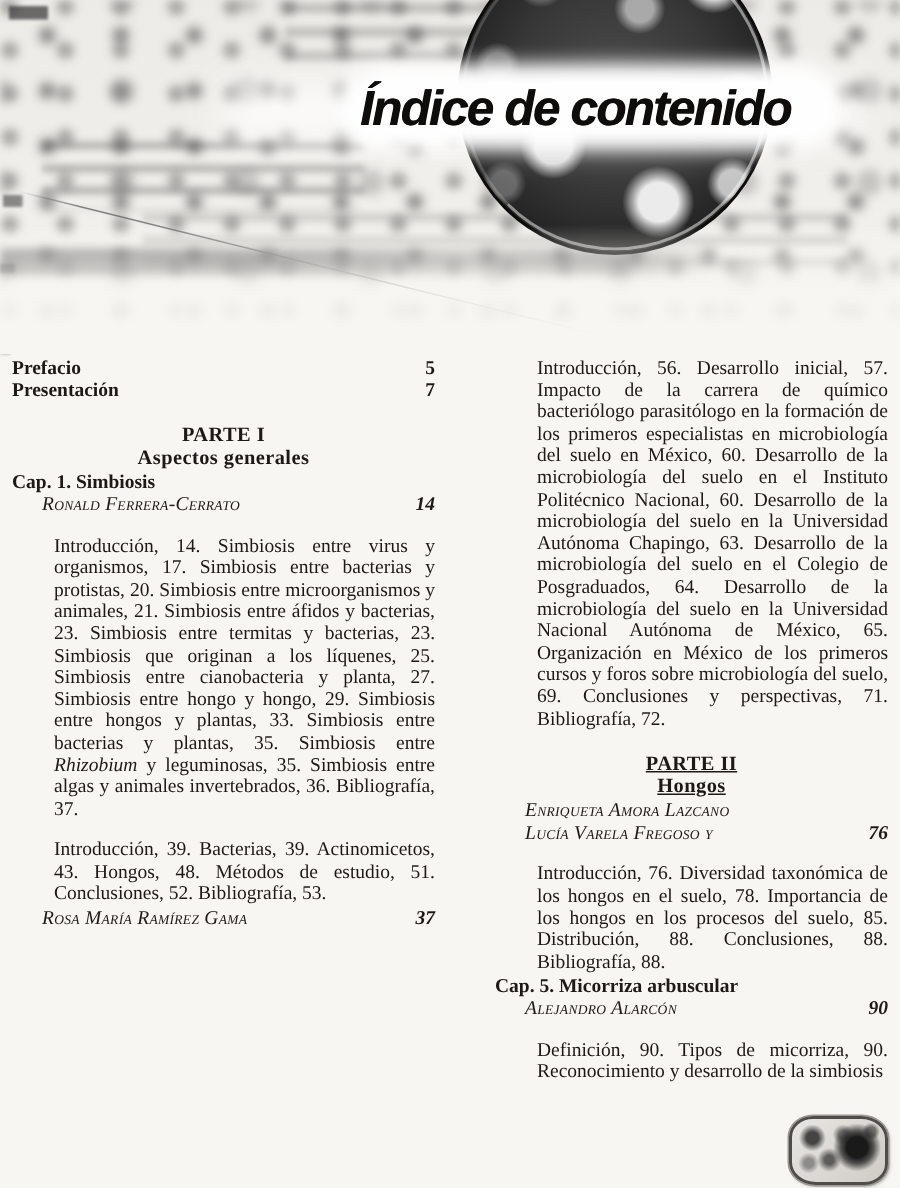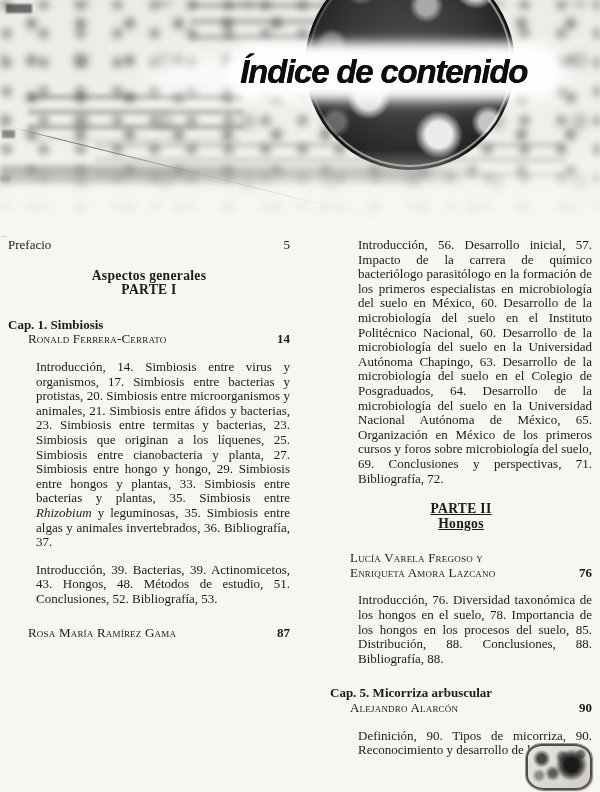--- a/index.html
+++ b/index.html
@@ -64,25 +64,25 @@
   .hairline{position:absolute;left:12px;top:127px;width:442px;height:1px;
     background:linear-gradient(90deg, transparent, rgba(100,100,100,.8) 10%, rgba(115,115,115,.7) 80%, transparent);
     transform:rotate(13.9deg);transform-origin:left top;}
   .fade{position:absolute;left:0;top:150px;width:600px;height:86px;
     background:linear-gradient(to bottom, rgba(248,246,242,0), rgba(248,246,242,.85) 55%, #f8f6f2 92%);}
   
   .content{position:absolute;left:8px;top:238px;width:584px;display:flex;gap:40px;
     font-size:13px;line-height:14.6px;}
   .col-left{width:282px;flex:none;}
   .col-right{width:262px;flex:none;}
-  .fm-row{display:flex;justify-content:space-between;font-weight:normal;}
+  .fm-row{display:flex;justify-content:space-between;font-weight:bold;}
   .part-head{text-align:center;font-weight:bold;margin-top:16px;font-size:13.6px;letter-spacing:.3px;}
-  .chap{margin-top:20px;}
+  .chap{margin-top:2px;}
   .chap-title{font-weight:bold;padding-left:24px;text-indent:-24px;}
-  .byline{display:flex;justify-content:space-between;align-items:flex-end;padding-left:20px;}
+  .byline{display:flex;justify-content:space-between;align-items:flex-end;padding-left:20px;font-style:italic;}
   .authors{font-variant:small-caps;letter-spacing:.2px;}
   .pg{font-weight:bold;flex:none;padding-left:6px;}
   .summary{margin-top:13px;padding-left:28px;text-align:justify;}
   .col-right .summary-cont{margin-top:0;padding-left:28px;text-align:justify;}
   .ital{font-style:italic;}
   .part2-head{text-decoration:underline;}
   
   .cell-img{position:absolute;right:8px;bottom:2px;width:66px;height:46px;
     border:2px solid #4f4d49;box-sizing:border-box;
     border-radius:16px 18px 16px 18px / 14px 15px 14px 15px;
@@ -119,62 +119,66 @@
     <div class="fade"></div>
   </div>
 
   <div class="content">
 
     <div class="col-left">
       <div class="fm-row">
         <span>Prefacio</span>
         <span>5</span>
       </div>
+      <div class="fm-row">
+        <span>Presentación</span>
+        <span>7</span>
+      </div>
 
       <div class="part-head">
+        <div>PARTE I</div>
         <div>Aspectos generales</div>
-        <div>PARTE I</div>
       </div>
 
       <div class="chap">
         <div class="chap-title">Cap. 1. Simbiosis</div>
         <div class="byline">
           <div class="authors">
             <div>Ronald Ferrera-Cerrato</div>
           </div>
           <div class="pg">14</div>
         </div>
       </div>
       <div class="summary"><span>Introducción, 14. Simbiosis entre virus y organismos, 17. Simbiosis entre bacterias y protistas, 20. Simbiosis entre microorganismos y animales, 21. Simbiosis entre áfidos y bacterias, 23. Simbiosis entre termitas y bacterias, 23. Simbiosis que originan a los líquenes, 25. Simbiosis entre cianobacteria y planta, 27. Simbiosis entre hongo y hongo, 29. Simbiosis entre hongos y plantas, 33. Simbiosis entre bacterias y plantas, 35. Simbiosis entre </span><span class="ital">Rhizobium</span><span> y leguminosas, 35. Simbiosis entre algas y animales invertebrados, 36. Bibliografía, 37.</span></div>
 
       <div class="summary">Introducción, 39. Bacterias, 39. Actinomicetos, 43. Hongos, 48. Métodos de estudio, 51. Conclusiones, 52. Bibliografía, 53.</div>
 
       <div class="chap">
         <div class="byline">
           <div class="authors">
             <div>Rosa María Ramírez Gama</div>
           </div>
-          <div class="pg">87</div>
+          <div class="pg">37</div>
         </div>
       </div>
     </div>
 
     <div class="col-right">
       <div class="summary-cont">Introducción, 56. Desarrollo inicial, 57. Impacto de la carrera de químico bacteriólogo parasitólogo en la formación de los primeros especialistas en microbiología del suelo en México, 60. Desarrollo de la microbiología del suelo en el Instituto Politécnico Nacional, 60. Desarrollo de la microbiología del suelo en la Universidad Autónoma Chapingo, 63. Desarrollo de la microbiología del suelo en el Colegio de Posgraduados, 64. Desarrollo de la microbiología del suelo en la Universidad Nacional Autónoma de México, 65. Organización en México de los primeros cursos y foros sobre microbiología del suelo, 69. Conclusiones y perspectivas, 71. Bibliografía, 72.</div>
 
       <div class="part-head part2-head">
         <div>PARTE II</div>
         <div>Hongos</div>
       </div>
 
       <div class="chap">
         <div class="byline">
           <div class="authors">
+            <div>Enriqueta Amora Lazcano</div>
             <div>Lucía Varela Fregoso y</div>
-            <div>Enriqueta Amora Lazcano</div>
           </div>
           <div class="pg">76</div>
         </div>
       </div>
       <div class="summary">Introducción, 76. Diversidad taxonómica de los hongos en el suelo, 78. Importancia de los hongos en los procesos del suelo, 85. Distribución, 88. Conclusiones, 88. Bibliografía, 88.</div>
 
       <div class="chap">
         <div class="chap-title">Cap. 5. Micorriza arbuscular</div>
         <div class="byline">
           <div class="authors">

